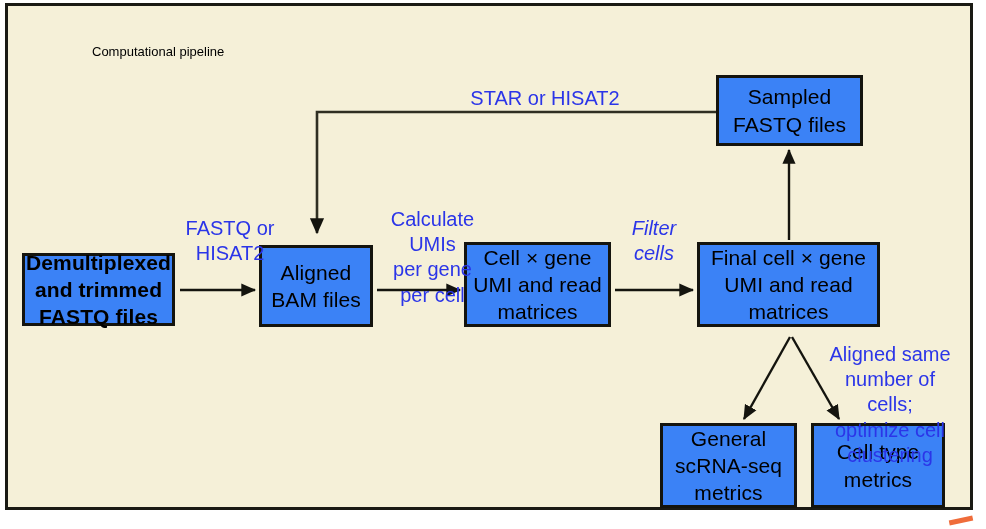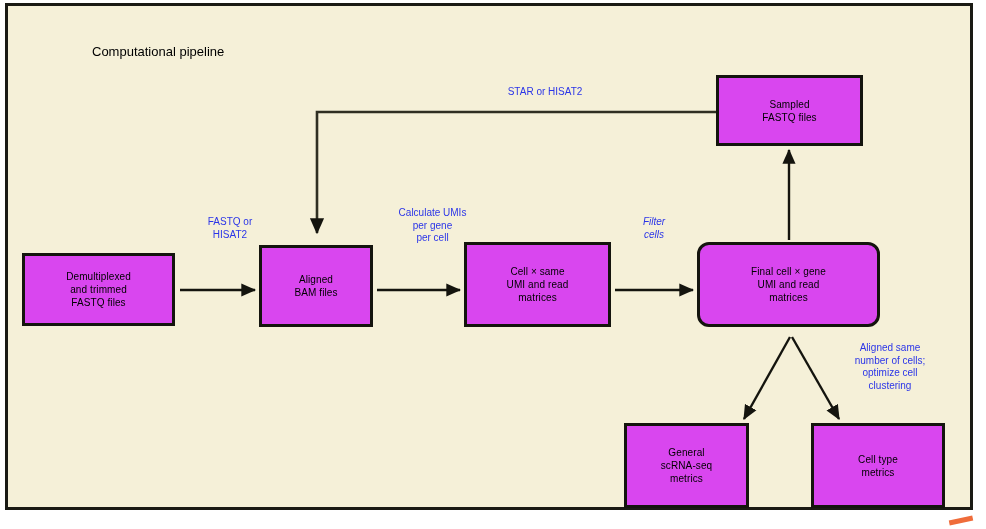--- a/index.html
+++ b/index.html
@@ -23,43 +23,43 @@
     left: 5px;
     top: 3px;
     width: 968px;
     height: 507px;
     background: #f5f0d8;
     border: 3px solid #1a1a14;
     box-sizing: border-box;
   }
   .node {
     position: absolute;
-    background: #d946ef;
+    background: #3b82f6;
     border: 3px solid #14140e;
     box-sizing: border-box;
     display: flex;
     align-items: center;
     justify-content: center;
     text-align: center;
     color: #000000;
-    font-size: 10px;
+    font-size: 21px;
     line-height: 1.30;
     letter-spacing: 0.1px;
   }
   .node .nlabel { white-space: pre-line; }
   .title {
     position: absolute;
     color: #000000;
     font-size: 13px;
     white-space: pre-line;
   }
   .annot {
     position: absolute;
     color: #2b35e8;
-    font-size: 10px;
+    font-size: 20px;
     line-height: 1.26;
     white-space: pre-line;
   }
   .annot.center { text-align: center; }
   svg.edges {
     position: absolute;
     left: 0; top: 0;
     width: 986px;
     height: 529px;
     pointer-events: none;
@@ -104,49 +104,49 @@
 
     <path class="edge-thin" d="M 716 112 L 317 112 L 317 233" marker-end="url(#arrow)"></path>
 
     <line class="edge" x1="789" y1="240" x2="789" y2="150" marker-end="url(#arrow)"></line>
 
     <line class="edge" x1="790" y1="337" x2="744" y2="419" marker-end="url(#arrow)"></line>
 
     <line class="edge" x1="792" y1="337" x2="839" y2="419" marker-end="url(#arrow)"></line>
   </svg>
 
-  <div class="node" style="left:22px; top:253px; width:153px; height:73px;">
+  <div class="node" style="left:22px; top:253px; width:153px; height:73px;font-weight:bold;">
     <span class="nlabel">Demultiplexed
 and trimmed
 FASTQ files</span>
   </div>
 
   <div class="node" style="left:259px; top:245px; width:114px; height:82px;">
     <span class="nlabel">Aligned
 BAM files</span>
   </div>
 
   <div class="node" style="left:464px; top:242px; width:147px; height:85px;">
-    <span class="nlabel">Cell × same
+    <span class="nlabel">Cell × gene
 UMI and read
 matrices</span>
   </div>
 
-  <div class="node" style="left:697px; top:242px; width:183px; height:85px;border-radius:12px;">
+  <div class="node" style="left:697px; top:242px; width:183px; height:85px;">
     <span class="nlabel">Final cell × gene
 UMI and read
 matrices</span>
   </div>
 
   <div class="node" style="left:716px; top:75px; width:147px; height:71px;">
     <span class="nlabel">Sampled
 FASTQ files</span>
   </div>
 
-  <div class="node" style="left:624px; top:423px; width:125px; height:85px;">
+  <div class="node" style="left:660px; top:423px; width:137px; height:85px;">
     <span class="nlabel">General
 scRNA-seq
 metrics</span>
   </div>
 
   <div class="node" style="left:811px; top:423px; width:134px; height:85px;">
     <span class="nlabel">Cell type
 metrics</span>
   </div>
 

